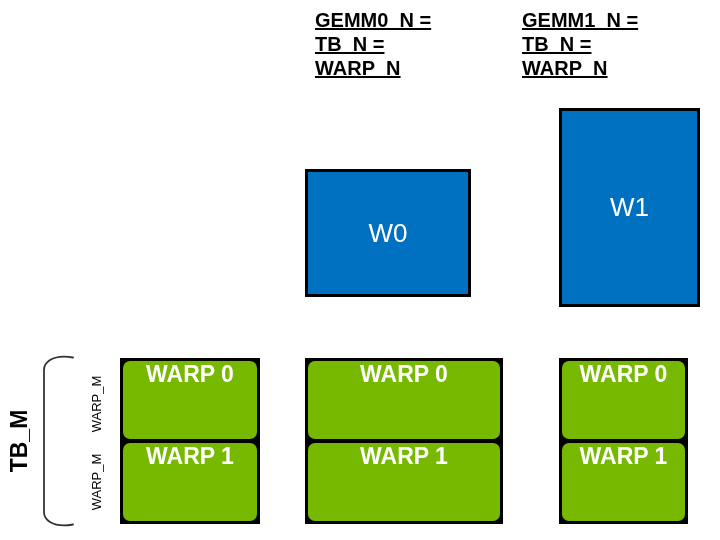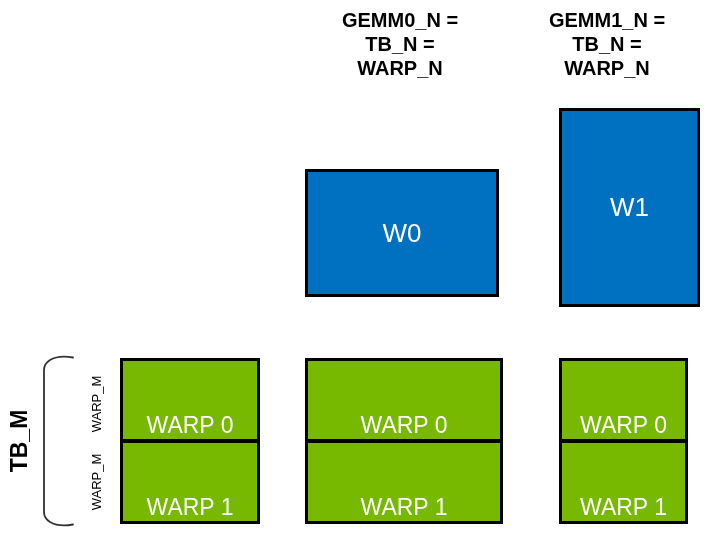--- a/index.html
+++ b/index.html
@@ -14,45 +14,45 @@
     height: 540px;
     background: #ffffff;
     overflow: hidden;
   }
 
   
   .col-label {
     position: absolute;
     top: 8px;
     width: 170px;
-    text-align: center;
     font-size: 20px;
     line-height: 24px;
     font-weight: 600;
     color: var(--text_dark, #000);
     white-space: pre-line;
     letter-spacing: 0px;
+    text-decoration: underline;
   }
   .col-label.first  { left: 315px; }
   .col-label.second { left: 522px; }
 
   
   .wbox {
     position: absolute;
     box-sizing: border-box;
     background: var(--blue, #0070C0);
     border: 3px solid var(--border, #000);
     display: flex;
     align-items: center;
     justify-content: center;
     color: var(--text_light, #fff);
     font-size: 26px;
     font-weight: 400;
   }
-  .wbox.w0 { left: 305px; top: 169px; width: 194px; height: 128px; }
+  .wbox.w0 { left: 305px; top: 169px; width: 166px; height: 128px; }
   .wbox.w1 { left: 559px; top: 108px; width: 141px; height: 199px; }
 
   
   .gcol {
     position: absolute;
     top: 358px;
     height: 166px;
     box-sizing: border-box;
     background: var(--border, #000);
     padding: 3px;
@@ -60,26 +60,27 @@
     flex-direction: column;
     gap: 4px;
   }
   .gcol.c0 { left: 120px; width: 140px; }
   .gcol.c1 { left: 305px; width: 198px; }
   .gcol.c2 { left: 559px; width: 129px; }
   .gcell {
     flex: 1 1 0;
     background: var(--green, #76B900);
     display: flex;
-    align-items: flex-end;
+    align-items: flex-start;
     justify-content: center;
     color: var(--text_light, #fff);
     font-size: 23px;
-    font-weight: 400;
+    font-weight: 700;
     white-space: nowrap;
+    border-radius: 7px;
   }
 
   
   .bracket-svg {
     position: absolute;
     left: 36px;
     top: 350px;
     width: 40px;
     height: 182px;
   }

